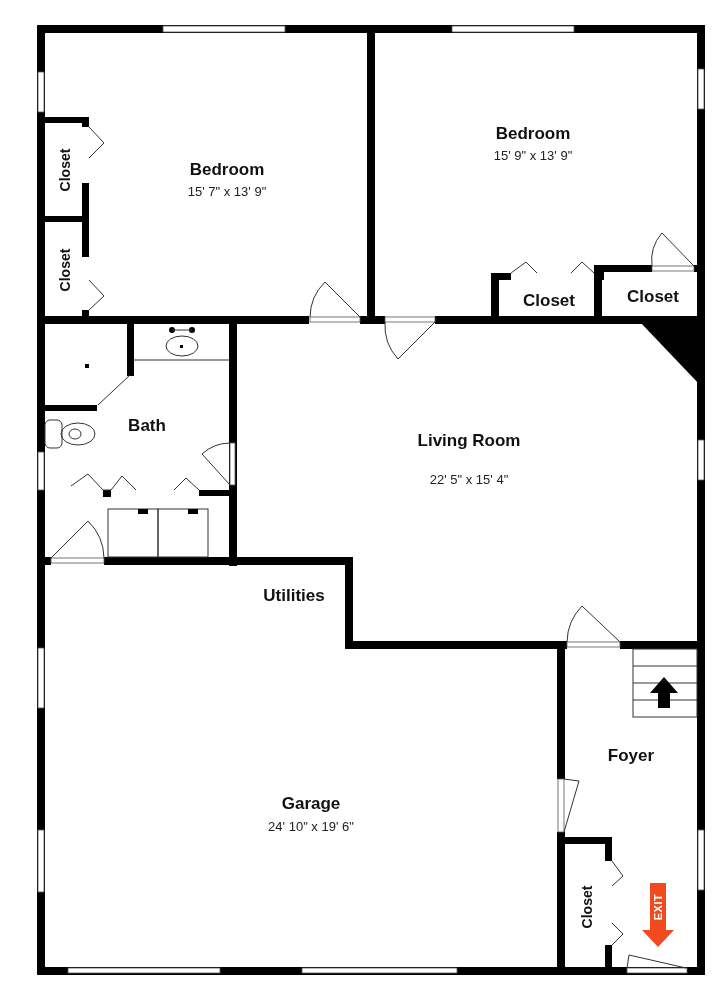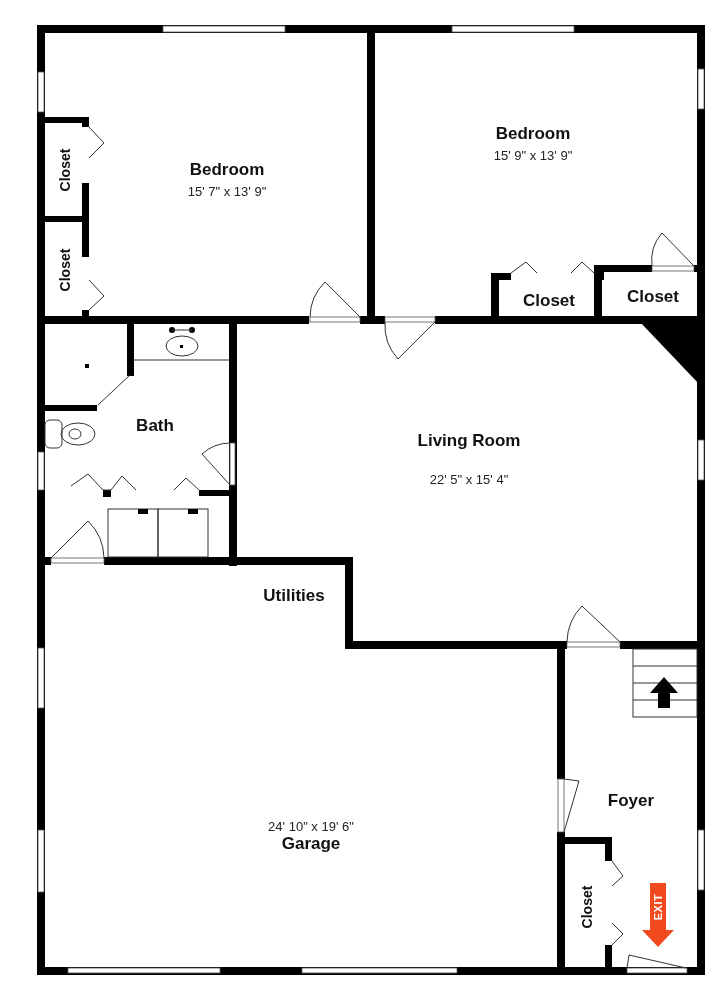--- a/index.html
+++ b/index.html
@@ -150,26 +150,26 @@
 
 <div class="lbl" style="left:227px; top:170px;">Bedroom</div>
 <div class="dim" style="left:227px; top:191px;">15' 7" x 13' 9"</div>
 
 <div class="lbl" style="left:533px; top:134px;">Bedroom</div>
 <div class="dim" style="left:533px; top:155px;">15' 9" x 13' 9"</div>
 
 <div class="lbl" style="left:469px; top:441px;">Living Room</div>
 <div class="dim" style="left:469px; top:479px;">22' 5" x 15' 4"</div>
 
-<div class="lbl" style="left:311px; top:844px;text-align:right;">Garage</div>
+<div class="lbl" style="left:311px; top:804px;text-align:right;">Garage</div>
 <div class="dim" style="left:311px; top:826px;">24' 10" x 19' 6"</div>
 
-<div class="lbl" style="left:147px; top:426px;margin-left:8px;">Bath</div>
+<div class="lbl" style="left:147px; top:426px;">Bath</div>
 <div class="lbl" style="left:294px; top:596px;">Utilities</div>
-<div class="lbl" style="left:631px; top:801px;">Foyer</div>
+<div class="lbl" style="left:631px; top:756px;">Foyer</div>
 
 <div class="vlbl" style="left:65px; top:170px;">Closet</div>
 <div class="vlbl" style="left:65px; top:270px;">Closet</div>
 <div class="lbl" style="left:549px; top:301px;">Closet</div>
 <div class="lbl" style="left:653px; top:297px;">Closet</div>
 <div class="vlbl" style="left:587px; top:907px;">Closet</div>
 
 <div class="exit-text" style="left:658px; top:907px;">EXIT</div>
 
 </body></html>

